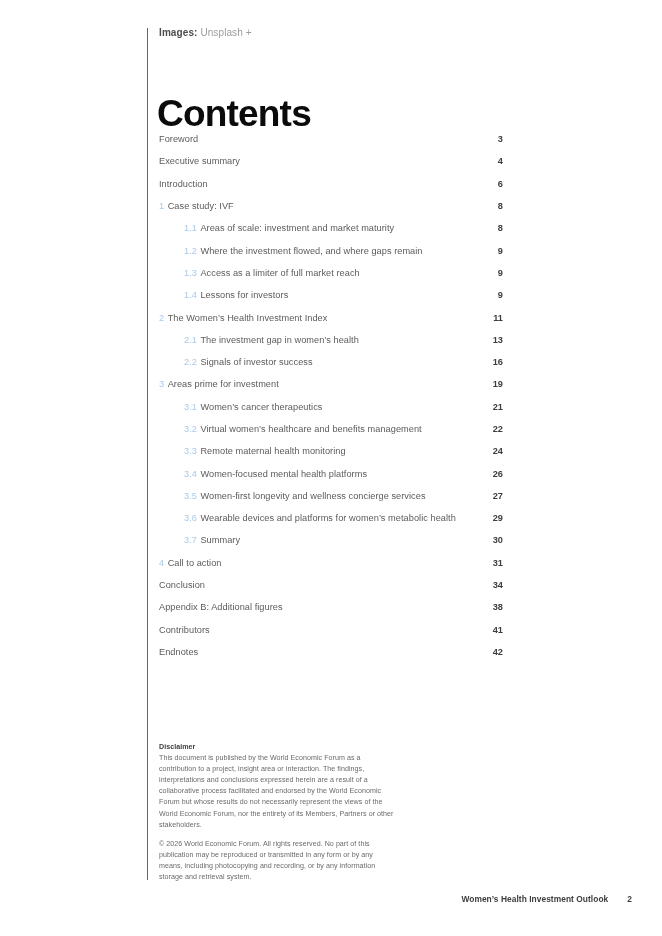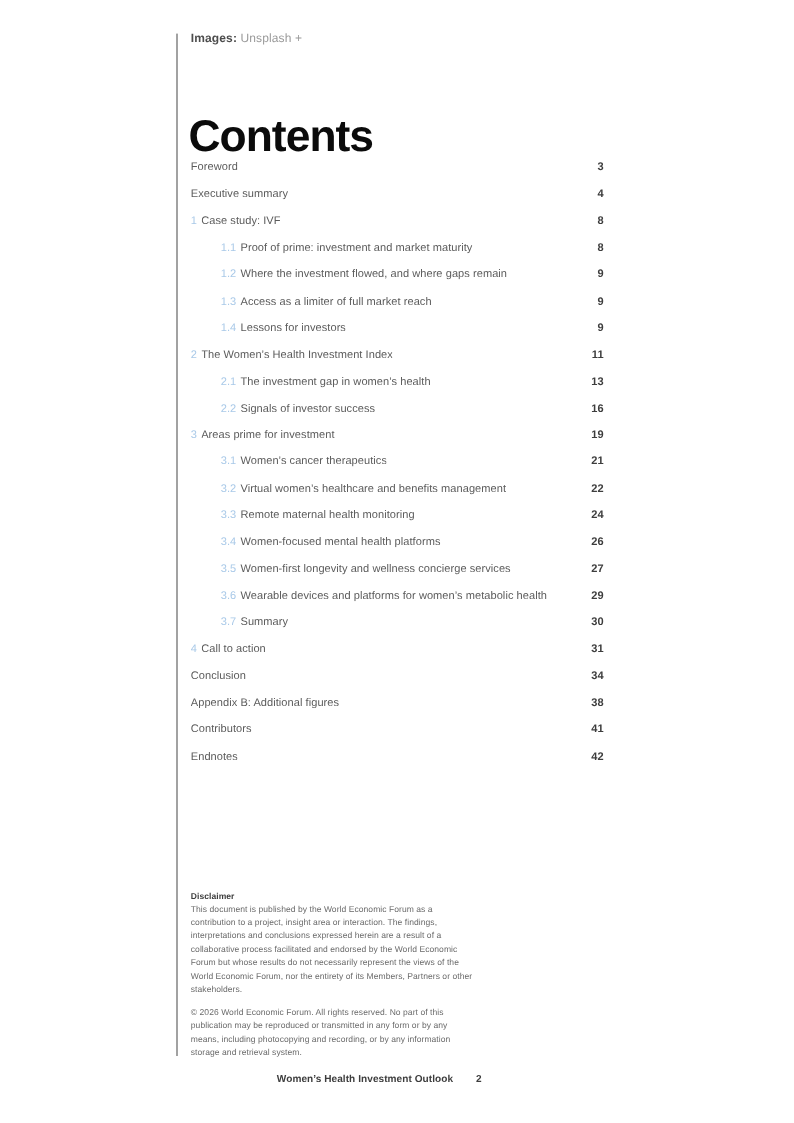--- a/index.html
+++ b/index.html
@@ -119,21 +119,21 @@
   }
   .disclaimer p:last-child { margin-bottom: 4px; }
 
   
   .footer {
     position: absolute;
     left: 0;
     top: 894px;
     width: 632px;
     display: flex;
-    justify-content: center;
+    justify-content: flex-end;
     align-items: baseline;
     font-size: 8.4px;
     color: #3d3d3d;
     letter-spacing: .05px;
   }
   .footer .doc-name { font-weight: 700; }
   .footer .folio {
     font-weight: 700;
     margin-left: 19px;
   }
@@ -155,28 +155,33 @@
       <span class="label">Foreword</span>
       <span class="spacer"></span>
       <span class="pageno">3</span>
     </div>
     <div class="toc-row">
       <span class="label">Executive summary</span>
       <span class="spacer"></span>
       <span class="pageno">4</span>
     </div>
     <div class="toc-row">
+      <span class="label">Introduction</span>
+      <span class="spacer"></span>
+      <span class="pageno">6</span>
+    </div>
+    <div class="toc-row">
       <span class="num">1</span>
       <span class="label">Case study: IVF</span>
       <span class="spacer"></span>
       <span class="pageno">8</span>
     </div>
     <div class="toc-row lvl2">
       <span class="num">1.1</span>
-      <span class="label">Proof of prime: investment and market maturity</span>
+      <span class="label">Areas of scale: investment and market maturity</span>
       <span class="spacer"></span>
       <span class="pageno">8</span>
     </div>
     <div class="toc-row lvl2">
       <span class="num">1.2</span>
       <span class="label">Where the investment flowed, and where gaps remain</span>
       <span class="spacer"></span>
       <span class="pageno">9</span>
     </div>
     <div class="toc-row lvl2">

